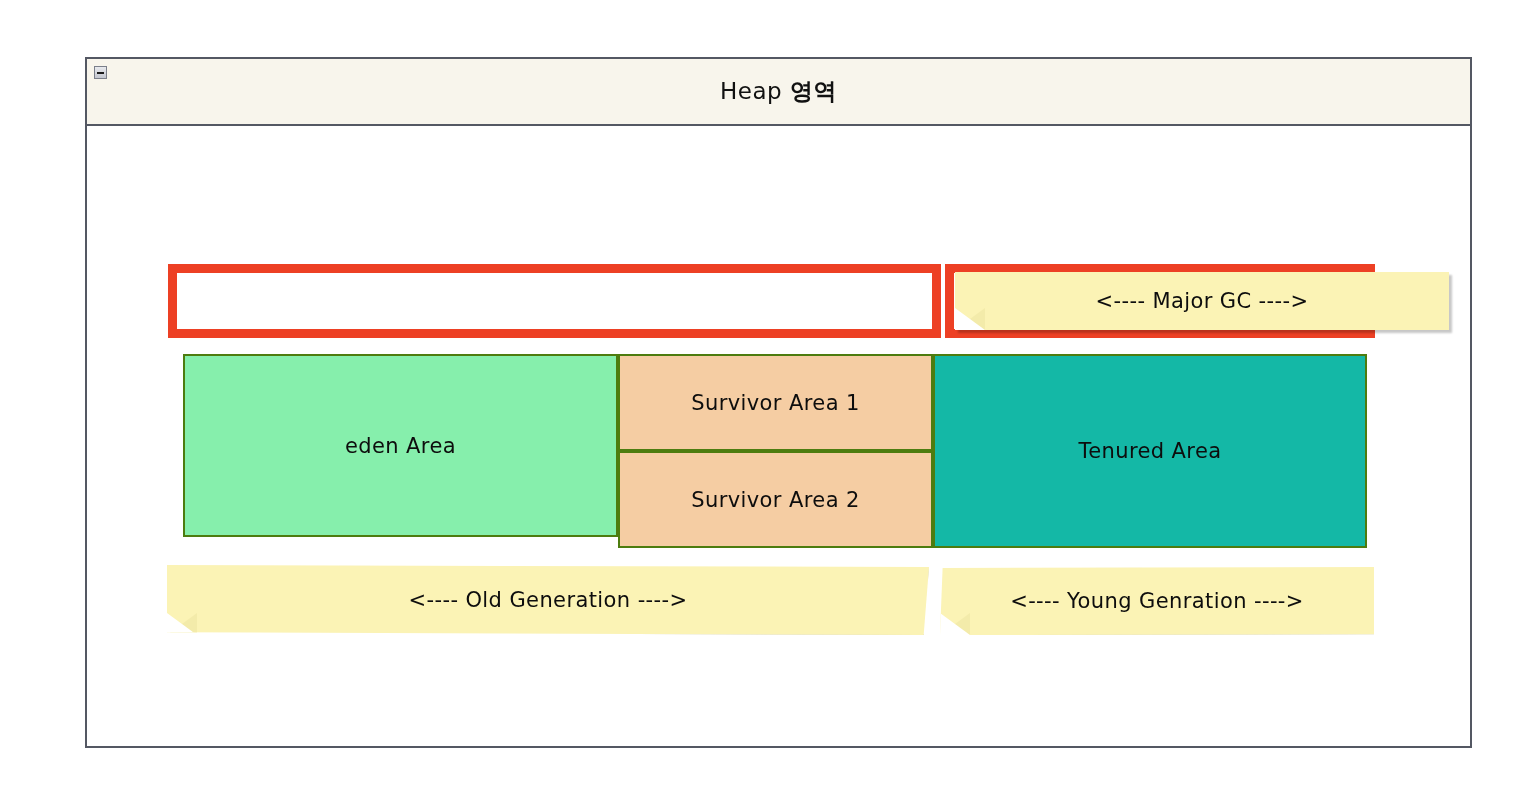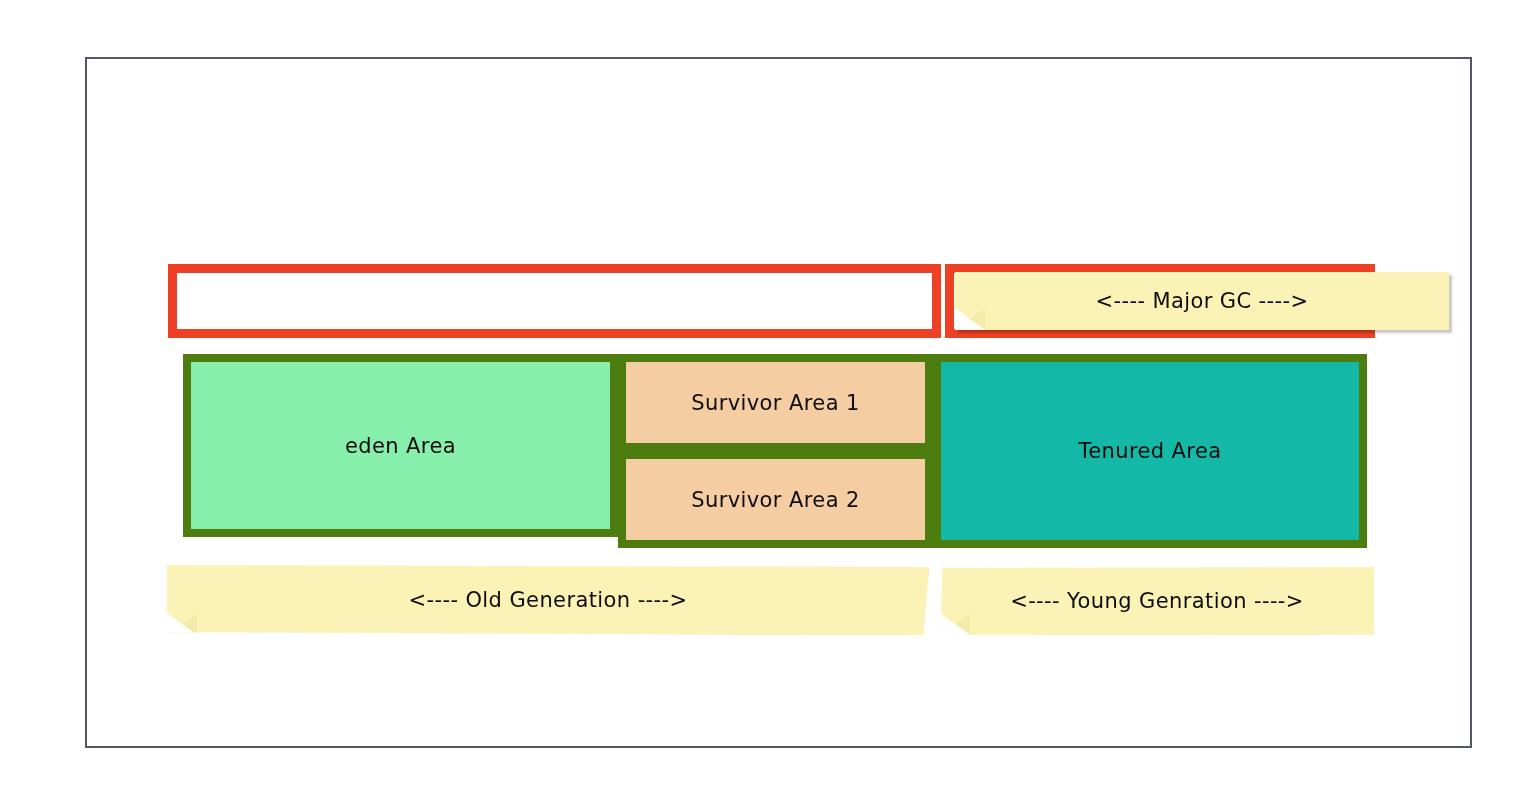--- a/index.html
+++ b/index.html
@@ -156,21 +156,21 @@
   }
   #note-young-gen {
     left: 853px; top: 441px; width: 434px; height: 68px;
     box-shadow: 4px 4px 4px rgba(0,0,0,0.20);
     clip-path: polygon(0.6% 1px, 100% 0, 100% 99%, 0 100%);
   }
 
   
   .mem-box {
     position: absolute;
-    border: 8px solid #4d7c0f;
+    border: 2px solid #4d7c0f;
     box-sizing: border-box;
     display: flex;
     align-items: center;
     justify-content: center;
   }
   .mem-label {
     font-family: "DejaVu Sans", "Liberation Sans", sans-serif;
     font-size: 21px;
     color: #0d0d0d;
     letter-spacing: 0.4px;
@@ -182,20 +182,26 @@
   #mem-survivor2 { left: 531px; top: 325px; width: 315px; height:  97px; background: #f5cda3; }
   #mem-tenured   { left: 846px; top: 228px; width: 434px; height: 194px; background: #14b8a6; }
 </style>
 </head>
 <body>
 
 <div id="canvas">
 
   <div class="frame">
 
+    <div class="frame-header">
+      <button class="collapse-btn">
+        <span class="bar"></span>
+      </button>
+      <div class="frame-title"><span>Heap </span><span class="kr">영역</span></div>
+    </div>
 
     <div class="frame-body">
 
       <div class="gc-box" id="gc-minor-box"></div>
       <div class="gc-box" id="gc-major-box"></div>
 
 
       <div class="note" id="note-major-gc">
         <span class="note-label">&lt;---- Major GC ----&gt;</span>
         <span class="fold"></span>

